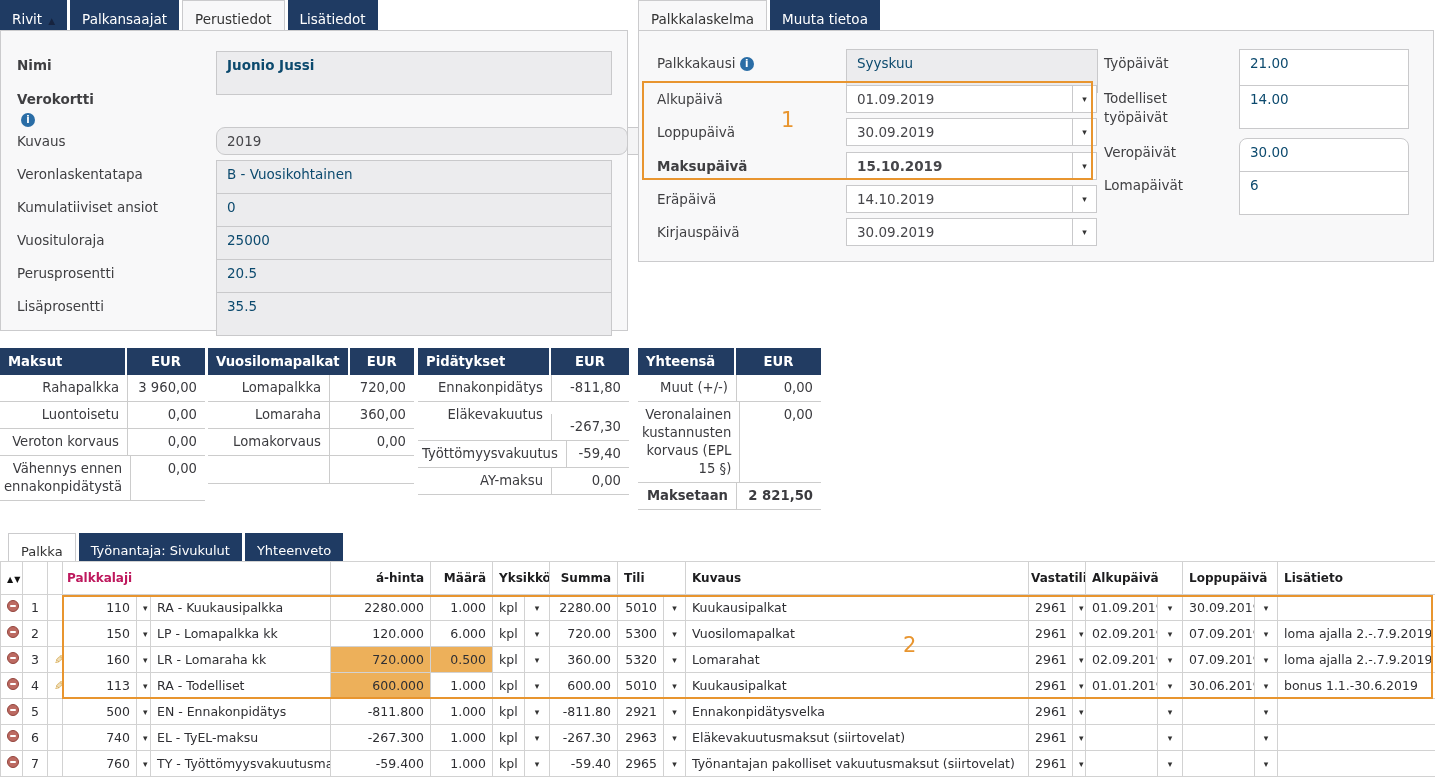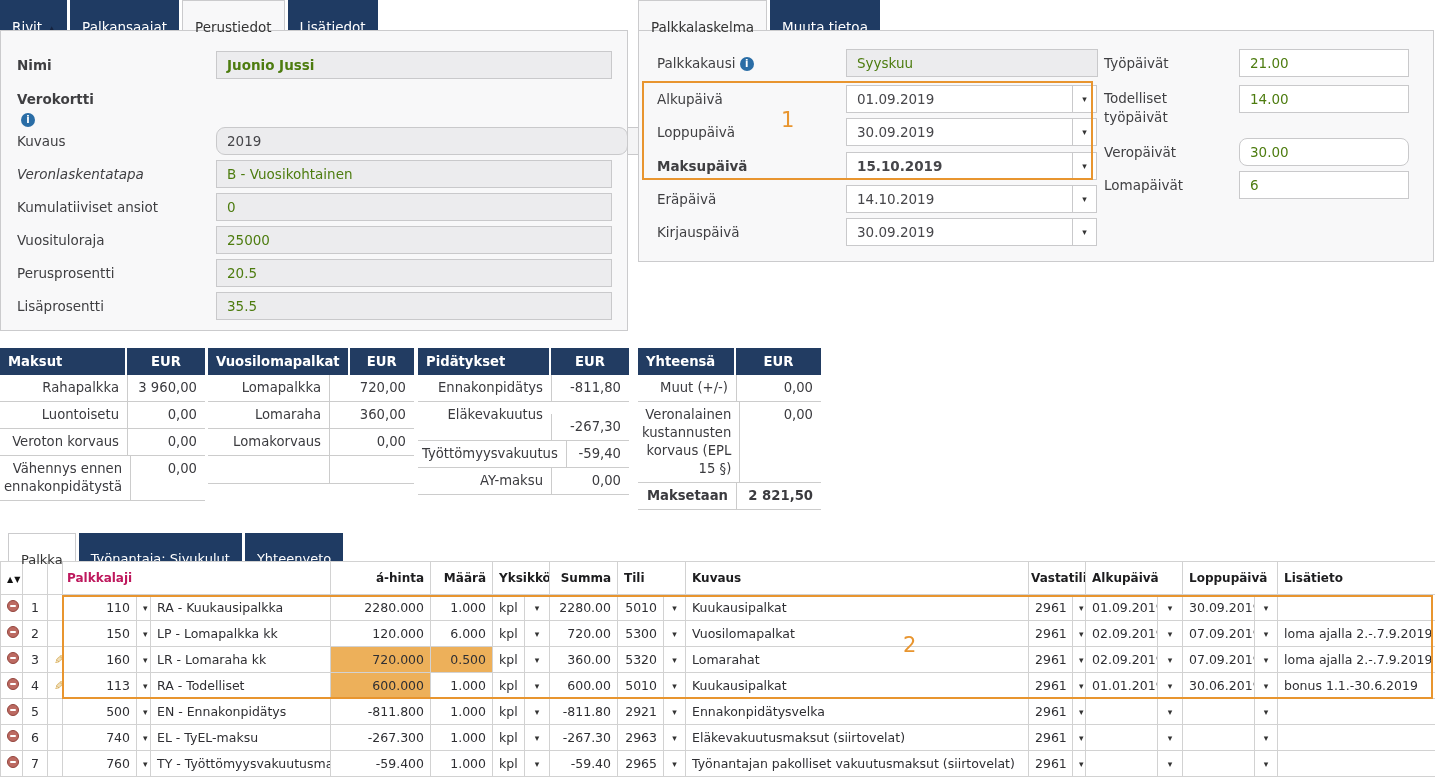--- a/index.html
+++ b/index.html
@@ -2,32 +2,32 @@
 <html><head>
 <meta charset="utf-8">
 <style>
   * { margin:0; padding:0; box-sizing:border-box; }
   body { width:1435px; height:780px; background:#fff; font-family:"DejaVu Sans","Liberation Sans",sans-serif; font-size:13.5px; color:#3b3b3f; }
   #stage { position:relative; width:1435px; height:780px; overflow:hidden; background:#fff; }
   .b { font-weight:bold; }
 
   
   .tabbar { position:absolute; display:flex; gap:3px; }
-  .tab { background:#1f3b63; color:#fff; padding:12px 12px; height:30px; line-height:30px; font-size:13.5px; white-space:nowrap; cursor:default; }
+  .tab { background:#1f3b63; color:#fff; padding:4px 12px; height:30px; line-height:30px; font-size:13.5px; white-space:nowrap; cursor:default; }
   .tab.active { background:#f8f8f9; color:#333; border:1px solid #cbcbcd; border-bottom:none; line-height:29px; z-index:2; }
   .tabbar.small .tab { height:28px; line-height:28px; font-size:13px; }
   .tabbar.small .tab.active { background:#fff; line-height:27px; }
   .tab .tab-arrow { font-size:9px; color:#16233f; margin-left:6px; }
 
   
   .panel { position:absolute; background:#f8f8f9; border:1px solid #cbcbcd; }
   #panel-left  { top:30px; left:0; width:628px; height:301px; }
   #panel-right { top:30px; left:638px; width:796px; height:232px; }
   .plabel { position:absolute; line-height:28px; color:#3f3f42; white-space:nowrap; }
-  .gbox, .wbox { position:absolute; height:28px; line-height:26px; padding:0 10px; border:1px solid #c9c9cb; color:#4d7c0f; overflow:hidden; white-space:nowrap; }
+  .gbox, .wbox { position:absolute; height:44px; line-height:26px; padding:0 10px; border:1px solid #c9c9cb; color:#0c4a6e; overflow:hidden; white-space:nowrap; }
   .gbox { background:#ececee; }
   .wbox { background:#fff; }
   .combo { position:absolute; display:flex; height:28px; }
   .combo .cmain { height:28px; line-height:26px; padding:0 10px; border:1px solid #c9c9cb; overflow:hidden; white-space:nowrap; color:#46464a; }
   .combo .cbtn { width:30px; height:28px; border:1px solid #c9c9cb; border-left:1px solid #c9c9cb; margin-left:-1px; background:#f4f4f5; text-align:center; line-height:26px; font-size:9px; color:#333; }
   .combo.datec .cmain { background:#fff; width:227px; }
   .combo.datec .cbtn { width:25px; background:#fff; }
   .info-icon { display:inline-block; width:14px; height:14px; border-radius:50%; background:#2a6da6; color:#fff; font-size:10px; font-weight:bold; text-align:center; line-height:14px; vertical-align:middle; }
 
   
@@ -80,21 +80,21 @@
 
     <div class="plabel b" style="left:16px;top:54px;">Verokortti</div>
     <span class="info-icon" style="position:absolute;left:20px;top:82px;">i</span>
 
     <div class="plabel" style="left:16px;top:96px;">Kuvaus</div>
     <div class="combo" style="left:215px;top:96px;">
       <div class="cmain" style="width:412px;background:#ececee;border-radius:9px;">2019</div>
       <div class="cbtn">▾</div>
     </div>
 
-    <div class="plabel" style="left:16px;top:129px;font-style:italic;">Veronlaskentatapa</div>
+    <div class="plabel" style="left:16px;top:129px;">Veronlaskentatapa</div>
     <div class="gbox" style="left:215px;top:129px;width:396px;">B - Vuosikohtainen</div>
 
     <div class="plabel" style="left:16px;top:162px;">Kumulatiiviset ansiot</div>
     <div class="gbox" style="left:215px;top:162px;width:396px;">0</div>
 
     <div class="plabel" style="left:16px;top:195px;">Vuosituloraja</div>
     <div class="gbox" style="left:215px;top:195px;width:396px;">25000</div>
 
     <div class="plabel" style="left:16px;top:228px;">Perusprosentti</div>
     <div class="gbox" style="left:215px;top:228px;width:396px;">20.5</div>

